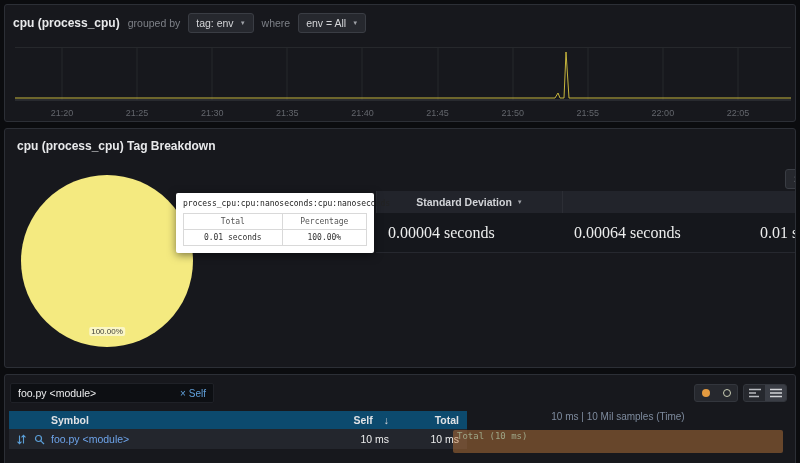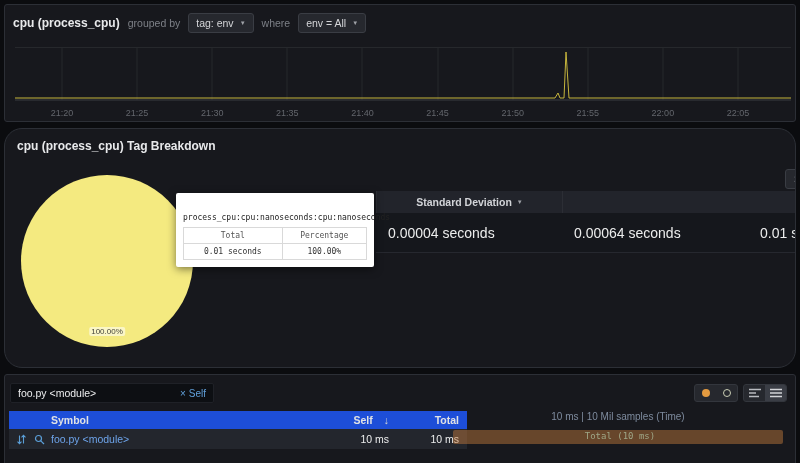--- a/index.html
+++ b/index.html
@@ -1,88 +1,88 @@
 <!DOCTYPE html>
 <html><head>
 <meta charset="utf-8">
 <style>
   * { margin:0; padding:0; box-sizing:border-box; }
   html,body { background:#0b0c0f; }
   #app { position:relative; width:800px; height:463px; background:#0b0c0f;
          font-family:"Liberation Sans",sans-serif; overflow:hidden; color:#e6e7e9; }
   .panel { position:absolute; background:#17181d; border:1px solid #2c2f36; border-radius:3px; overflow:hidden; }
   #ts-panel { left:4px; top:4px; width:792px; height:118px; }
-  #bd-panel { left:4px; top:128px; width:792px; height:240px;border-radius:18px; }
+  #bd-panel { left:4px; top:128px; width:792px; height:240px; }
   #pf-panel { left:4px; top:374px; width:792px; height:100px; }
 
   
   .ts-header { display:flex; align-items:center; gap:8px; padding:8px 8px; }
   .panel-title { font-size:12px; font-weight:700; color:#e8e9eb; }
   .muted { font-size:10.5px; color:#7d8087; }
   .dd { display:flex; align-items:center; gap:6px; background:#26282e; border:1px solid #3a3d44;
         border-radius:3px; color:#d4d5d8; font-size:10.5px; padding:3px 7px; font-family:inherit; cursor:pointer; }
   .caret { font-size:6px; color:#9fa2a8; }
   .chart { position:absolute; left:10px; top:42px; width:776px; height:56px; border-top:1px solid #26282c; }
   .ticks { position:absolute; left:37px; top:103px; width:716px; display:flex; justify-content:space-between; }
   .ticks span { width:40px; text-align:center; font-size:9px; color:#63666c; }
 
   
   .bd-title { padding:10px 12px; font-size:12px; font-weight:700; color:#e8e9eb; }
   #pie { position:absolute; left:16px; top:46px; width:172px; height:172px; border-radius:50%;
          background:#f4ea80; cursor:pointer; }
   #pie-label { position:absolute; left:50%; top:152px; transform:translateX(-50%); font-size:8px;
                color:#45453c; background:rgba(255,255,255,0.55); padding:0 2px; border-radius:2px; white-space:nowrap; }
   #tooltip { position:absolute; left:171px; top:64px; width:198px; background:#ffffff; border-radius:2px;
-             box-shadow:0 2px 8px rgba(0,0,0,0.5); z-index:6; padding:20px 7px 7px; }
+             box-shadow:0 2px 8px rgba(0,0,0,0.5); z-index:6; padding:6px 7px 7px; }
   #tooltip .tt-title { font-family:"DejaVu Sans Mono",monospace; font-size:8px; color:#222; margin-bottom:5px; white-space:nowrap; }
   #tooltip table { width:100%; border-collapse:collapse; font-family:"DejaVu Sans Mono",monospace; font-size:8px; color:#333; }
   #tooltip th, #tooltip td { border:1px solid #d9d9d9; padding:3px 4px; text-align:center; font-weight:400; }
   #tooltip th { color:#555; }
   #stats { position:absolute; left:371px; top:62px; width:560px; }
   .stats-head { display:flex; background:#22242b; height:22px; }
   .stats-head .cell { width:186px; display:flex; align-items:center; justify-content:center; gap:5px;
                       font-size:10.5px; font-weight:700; color:#d2d4d8; border-left:1px solid #2c2e35; cursor:pointer; }
   .stats-row { display:flex; height:40px; border-bottom:1px solid #26282f; background:#15171c; }
   .stats-row .cell { width:186px; display:flex; align-items:center; padding-left:12px;
-                     font-family:Liberation Sans, sans-serif; font-size:14px; color:#eceded; }
+                     font-family:Liberation Serif, serif; font-size:16px; color:#eceded; }
   #search-cut { position:absolute; left:780px; top:40px; width:44px; height:20px; background:#26282e;
                 border:1px solid #3a3d44; border-radius:3px; color:#d2d4d7; font-size:10.5px;
                 text-align:left; padding-left:8px; font-family:inherit; cursor:pointer; }
 
   
   #pf-search { position:absolute; left:5px; top:8px; width:204px; height:20px; background:#0d0f13;
                border:1px solid #1f2127; border-radius:2px; display:flex; align-items:center; padding:0 7px; }
   #pf-search input { flex:1; background:transparent; border:none; outline:none; color:#ecedee;
                      font-size:10.5px; font-family:inherit; min-width:0; }
   #pf-search .clear { margin-left:auto; display:flex; align-items:center; gap:3px; color:#61a0da;
                       font-size:10px; cursor:pointer; white-space:nowrap; }
   #pf-tools { position:absolute; right:8px; top:9px; display:flex; gap:5px; align-items:center; height:18px; }
   .tool-group { display:flex; background:#26282e; border:1px solid #33363d; border-radius:3px; height:18px; overflow:hidden; }
   .tool-btn { width:21px; display:flex; align-items:center; justify-content:center; background:none; border:none; cursor:pointer; }
   .tool-btn.active { background:#3a3d45; }
   .dot-orange { width:8px; height:8px; border-radius:50%; background:#e39a40; display:block; }
   .dot-pale { width:8px; height:8px; border-radius:50%; border:1.5px solid #c9cdb4; display:block; }
 
   #sym-table { position:absolute; left:4px; top:36px; width:458px; }
   .sym-head { display:flex; height:18px; align-items:center; font-size:10.5px; font-weight:700;
-              color:#e0e2e5; background:#1d4ed8; }
+              color:#e0e2e5; background:#0c4a6e; }
   .sh-symbol { flex:1; padding-left:42px; cursor:pointer; }
   .sh-self { width:64px; display:flex; justify-content:flex-end; gap:11px; cursor:pointer; }
   .sh-self .arrow { color:#cfd2d7; font-weight:400; }
   .sh-total { width:78px; text-align:right; padding-right:8px; cursor:pointer; }
   .sym-row { display:flex; height:20px; align-items:center; background:#23262d; font-size:10.5px; cursor:pointer; }
   .sr-icons { display:flex; align-items:center; gap:7px; padding-left:7px; width:42px; }
   .sr-symbol { flex:1; color:#6da3e9; }
   .sr-self { width:64px; text-align:right; color:#eceded; }
   .sr-total { width:78px; text-align:right; padding-right:8px; color:#eceded; }
 
   #flame { position:absolute; left:448px; top:36px; width:330px; }
   #flame-meta { text-align:center; font-size:10px; color:#7e8b9e; height:13px; }
-  .fbar { height:14px; border-radius:2px; padding-left:4px; font-family:"DejaVu Sans Mono",monospace;
-          font-size:9px; line-height:13px; white-space:nowrap; overflow:hidden; cursor:pointer;text-align:center; }
+  .fbar { height:23px; border-radius:2px; padding-left:4px; font-family:"DejaVu Sans Mono",monospace;
+          font-size:9px; line-height:13px; white-space:nowrap; overflow:hidden; cursor:pointer; }
   .fbar.dim { background:rgba(202,126,63,0.45); color:#9ea687; margin-top:6px; }
   .fbar.hot { background:linear-gradient(180deg,#ef9a49,#dd8132); color:#43250c; margin-top:1px; }
   .iconwrap { display:flex; align-items:center; }
 </style>
 </head>
 <body>
 
 <div id="app">
 
   <section class="panel" id="ts-panel">

